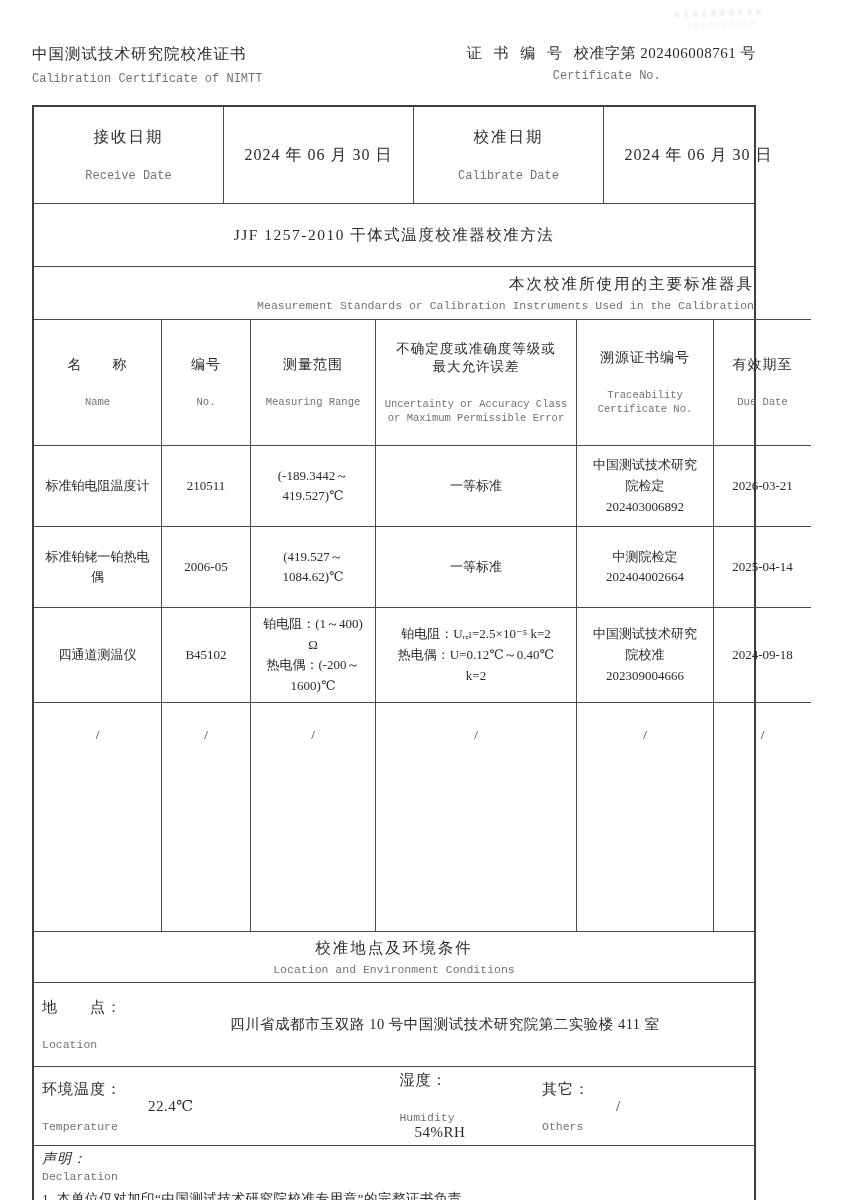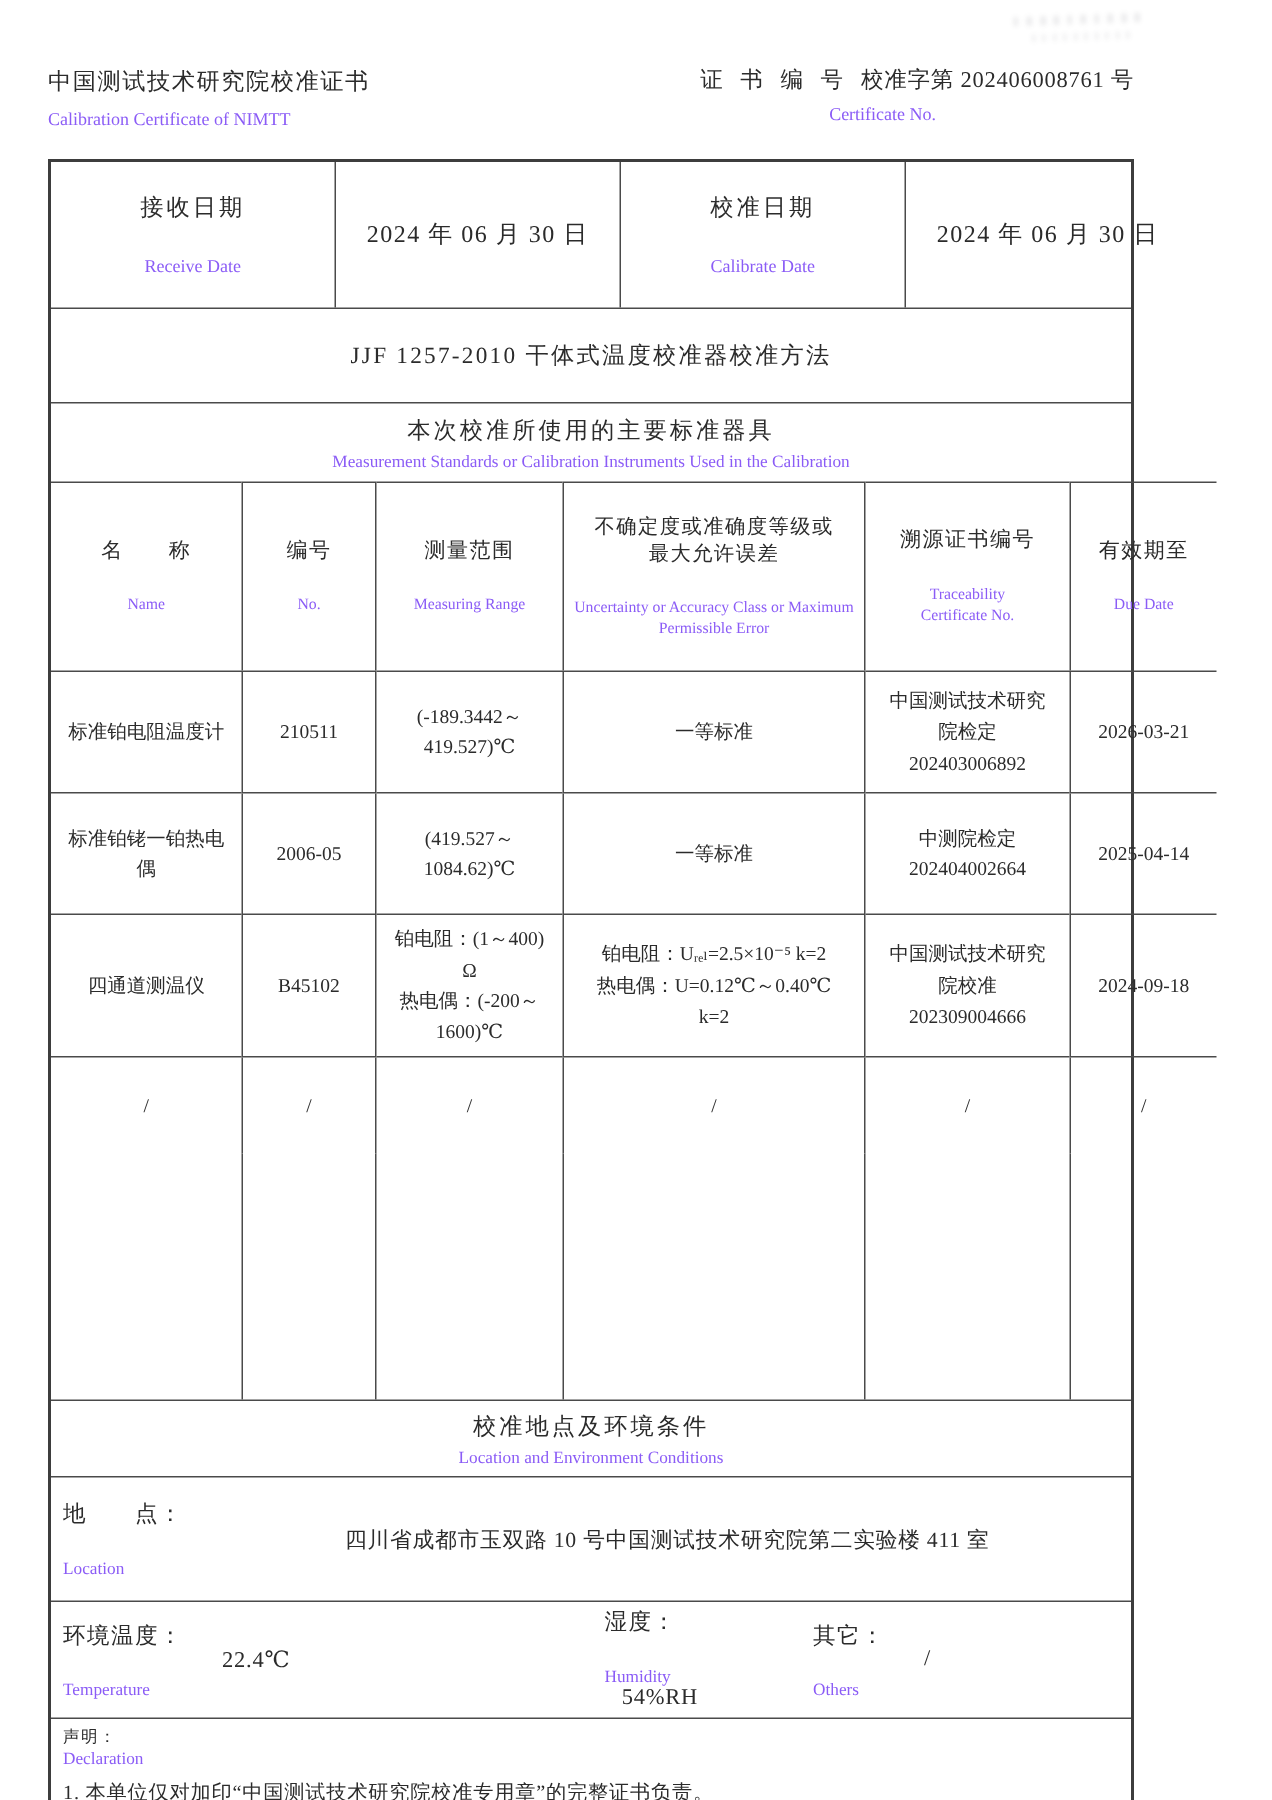--- a/index.html
+++ b/index.html
@@ -6,21 +6,21 @@
   body{
     width:848px;height:1200px;
     background:#ffffff;
     font-family:"Liberation Serif","DejaVu Serif",serif;
     color:#2b2b2b;
     position:relative;
     overflow:hidden;
   }
   .sheet{position:absolute;left:32px;top:44px;width:724px;}
   .cn{font-family:"Liberation Serif","DejaVu Serif",serif;}
-  .en{font-family:Liberation Serif, serif;color:#8b5cf6;}
+  .en{font-family:Liberation Mono, monospace;color:#737373;}
 
   
   .doc-header{display:flex;justify-content:space-between;align-items:flex-start;margin-bottom:19px;}
   .hdr-left .cn{font-size:15.5px;letter-spacing:1px;}
   .hdr-left .en{font-size:12px;margin-top:7px;}
   .hdr-right{text-align:left;}
   .hdr-right .line1{font-size:15px;letter-spacing:.5px;white-space:nowrap;}
   .hdr-right .line1 .lab{letter-spacing:4px;margin-right:8px;}
   .hdr-right .en{font-size:12px;margin-top:6px;margin-left:86px;}
   .ghost{
@@ -49,21 +49,21 @@
   td{vertical-align:middle;text-align:center;padding:2px 4px;white-space:pre-line;}
   .t-dates td{height:52px;}
   .t-dates td + td{border-left:1.5px solid #4a4a4a;}
   .t-dates .lab-cn{font-size:15.5px;letter-spacing:2px;}
   .t-dates .lab-en{font-size:12px;margin-top:3px;}
   .t-dates .val{font-size:16px;letter-spacing:1px;}
 
   .h-ref{height:48px;}
   .jjf{height:62px;display:flex;align-items:center;justify-content:center;
        font-size:15.5px;letter-spacing:1.5px;}
-  .h-std{height:52px;}
+  .h-std{height:52px;align-items:flex-end;}
 
   .t-std td + td{border-left:1.2px solid #4a4a4a;}
   .t-std .hrow td{border-bottom:1.2px solid #4a4a4a;height:72px;}
   .t-std .hrow .hcn{font-size:14px;letter-spacing:1px;}
   .t-std .hrow .hen{font-size:10.5px;margin-top:3px;line-height:1.35;}
   .t-std .drow td{font-size:13px;line-height:1.6;}
   .t-std .r1 td,.t-std .r2 td{height:76px;border-bottom:none;}
   .t-std .r2 td{border-top:1.2px solid #4a4a4a;}
   .t-std .r3 td{height:90px;border-top:1.2px solid #4a4a4a;}
   .t-std .r4 td{height:60px;border-top:1.2px solid #4a4a4a;font-size:13px;}
@@ -80,21 +80,21 @@
 
   .env-row{min-height:58px;display:flex;align-items:center;padding:4px 8px;box-sizing:border-box;}
   .env-group{display:flex;align-items:center;}
   .env-g1{width:270px;}
   .env-g2{width:230px;flex-direction:column;}
   .env-g3{flex:1;}
   .env-val{font-size:15px;margin-left:26px;letter-spacing:.5px;}
 
   
   .decl{min-height:112px;padding:4px 8px 8px;box-sizing:border-box;}
-  .decl .lab-cn-b{font-size:11px;}
+  .decl .lab-cn-b{font-size:14px;font-style:italic;}
   .decl .lab-en-b{margin-top:2px;}
   .decl-item{font-size:13.5px;margin-top:7px;letter-spacing:.5px;}
 </style>
 </head>
 <body>
 
 <div class="ghost"></div>
 
 <div class="sheet">
 

